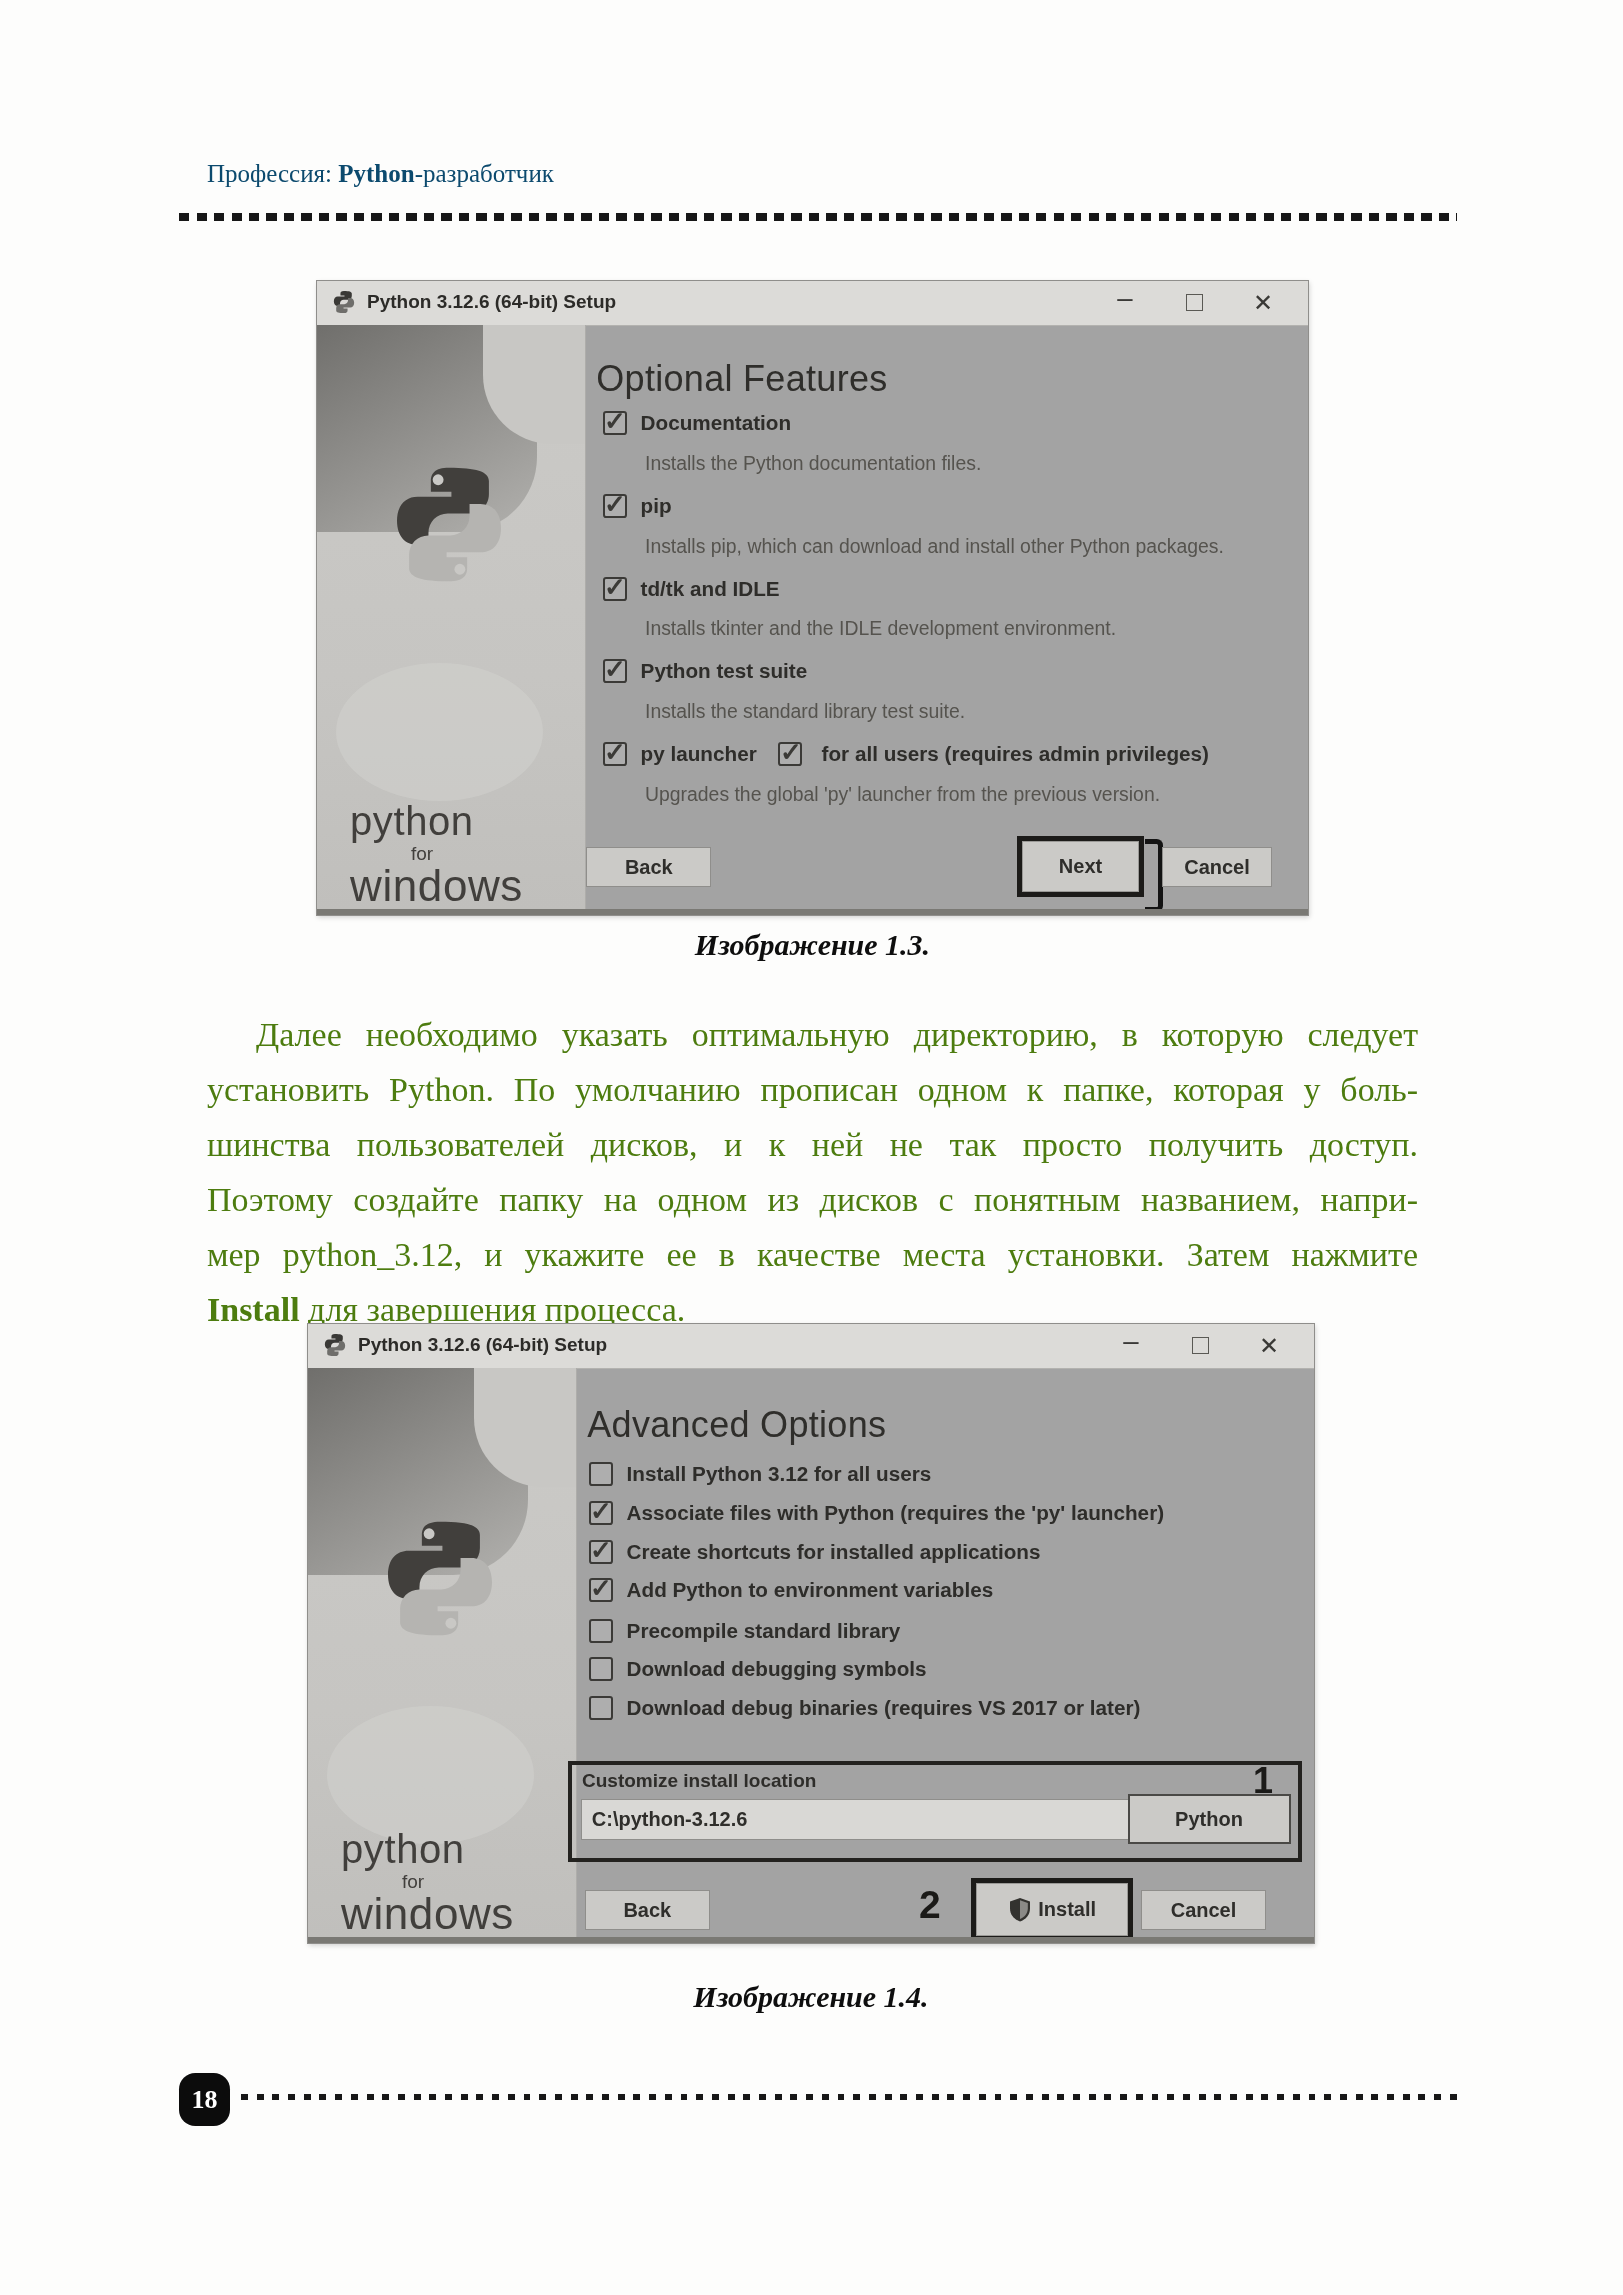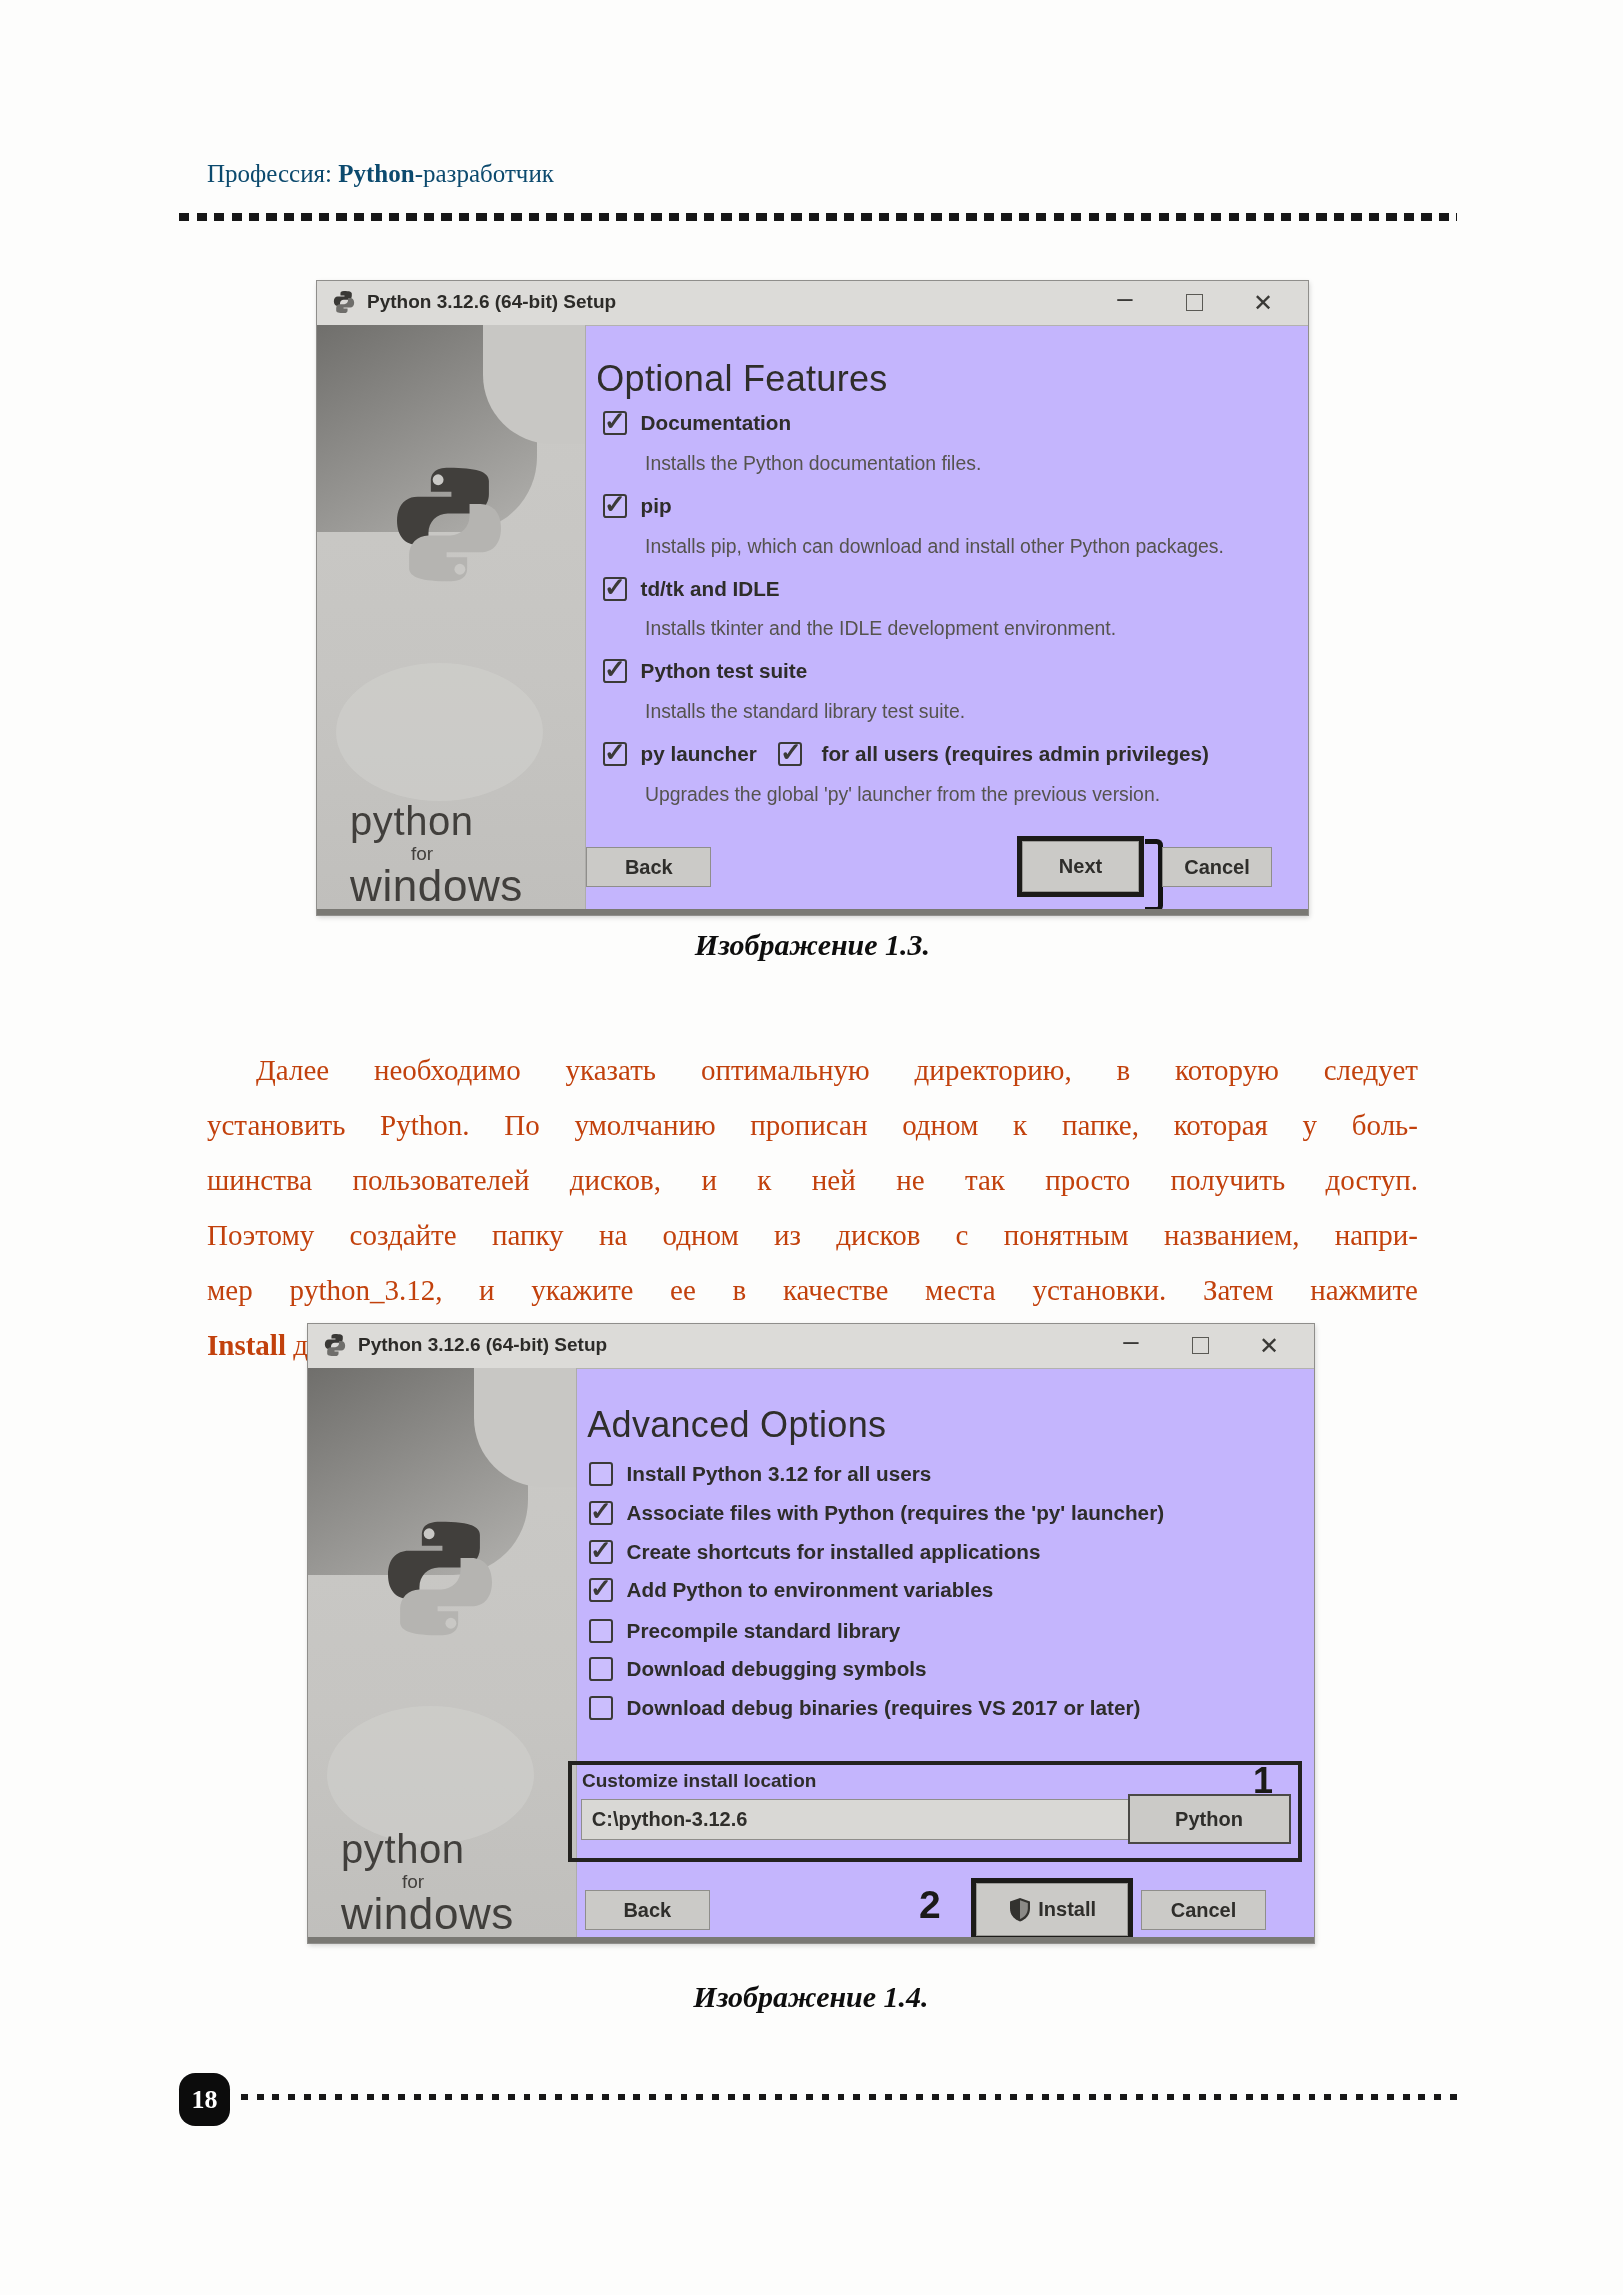--- a/index.html
+++ b/index.html
@@ -15,27 +15,27 @@
   .dotline{position:absolute;height:7.5px;background:repeating-linear-gradient(90deg,#171717 0 10px,transparent 10px 17.5px);}
   .dot-top{left:179px;top:213px;width:1278px;}
   .dot-bottom{left:241px;top:2094px;width:1220px;height:6.3px;background:repeating-linear-gradient(90deg,#171717 0 6.9px,transparent 6.9px 15.7px);}
   .page-badge{position:absolute;left:179px;top:2073px;width:51px;height:53px;background:#0c0c0c;border-radius:16.3px;
     display:flex;align-items:center;justify-content:center;color:#fff;font-size:26px;font-weight:bold;}
   
   .caption{position:absolute;text-align:center;font-size:30px;font-weight:bold;font-style:italic;color:#0e0e0e;}
   .cap1{left:316px;top:928px;width:993px;}
   .cap2{left:307px;top:1980px;width:1008px;}
   
-  .para{position:absolute;left:207px;top:1043px;width:1211px;font-size:29px;line-height:55px;color:#c2410c;}
+  .para{position:absolute;left:207px;top:1007px;width:1211px;font-size:34px;line-height:55px;color:#4d7c0f;}
   .para .ln{text-align:justify;text-align-last:justify;white-space:normal;}
   .para .ln.first{text-indent:49px;}
   .para .ln.last{text-align:left;text-align-last:left;}
   .para b{font-weight:bold;}
   
-  .dlg{position:absolute;background:#c4b5fd;border:1.9px solid #8f8e8b;box-sizing:border-box;
+  .dlg{position:absolute;background:#a3a3a3;border:1.9px solid #8f8e8b;box-sizing:border-box;
        font-family:"Liberation Sans",sans-serif;box-shadow:1.3px 1.9px 5px rgba(0,0,0,.18);}
   .dlg::after{content:"";position:absolute;left:0;right:0;bottom:0;height:5.6px;background:#7a7974;}
   .dlg1{left:316px;top:280px;width:993px;height:636px;}
   .dlg2{left:307px;top:1323px;width:1008px;height:621px;}
   .tb{position:absolute;left:0;right:0;top:0;height:44px;background:#dcdbd8;border-bottom:1.3px solid #b3b2af;}
   .tb .ico{position:absolute;left:13.8px;top:8.1px;width:26px;height:26px;}
   .tb .ttl{position:absolute;left:50px;top:10px;font-size:19px;font-weight:bold;color:#2c2b28;}
   .wc{position:absolute;top:7.5px;width:30px;text-align:center;font-size:22.5px;color:#3a3936;cursor:default;}
   .wc.min{right:168px;top:1.3px;font-size:27.6px;}
   .wc.maxi{right:99px;}

